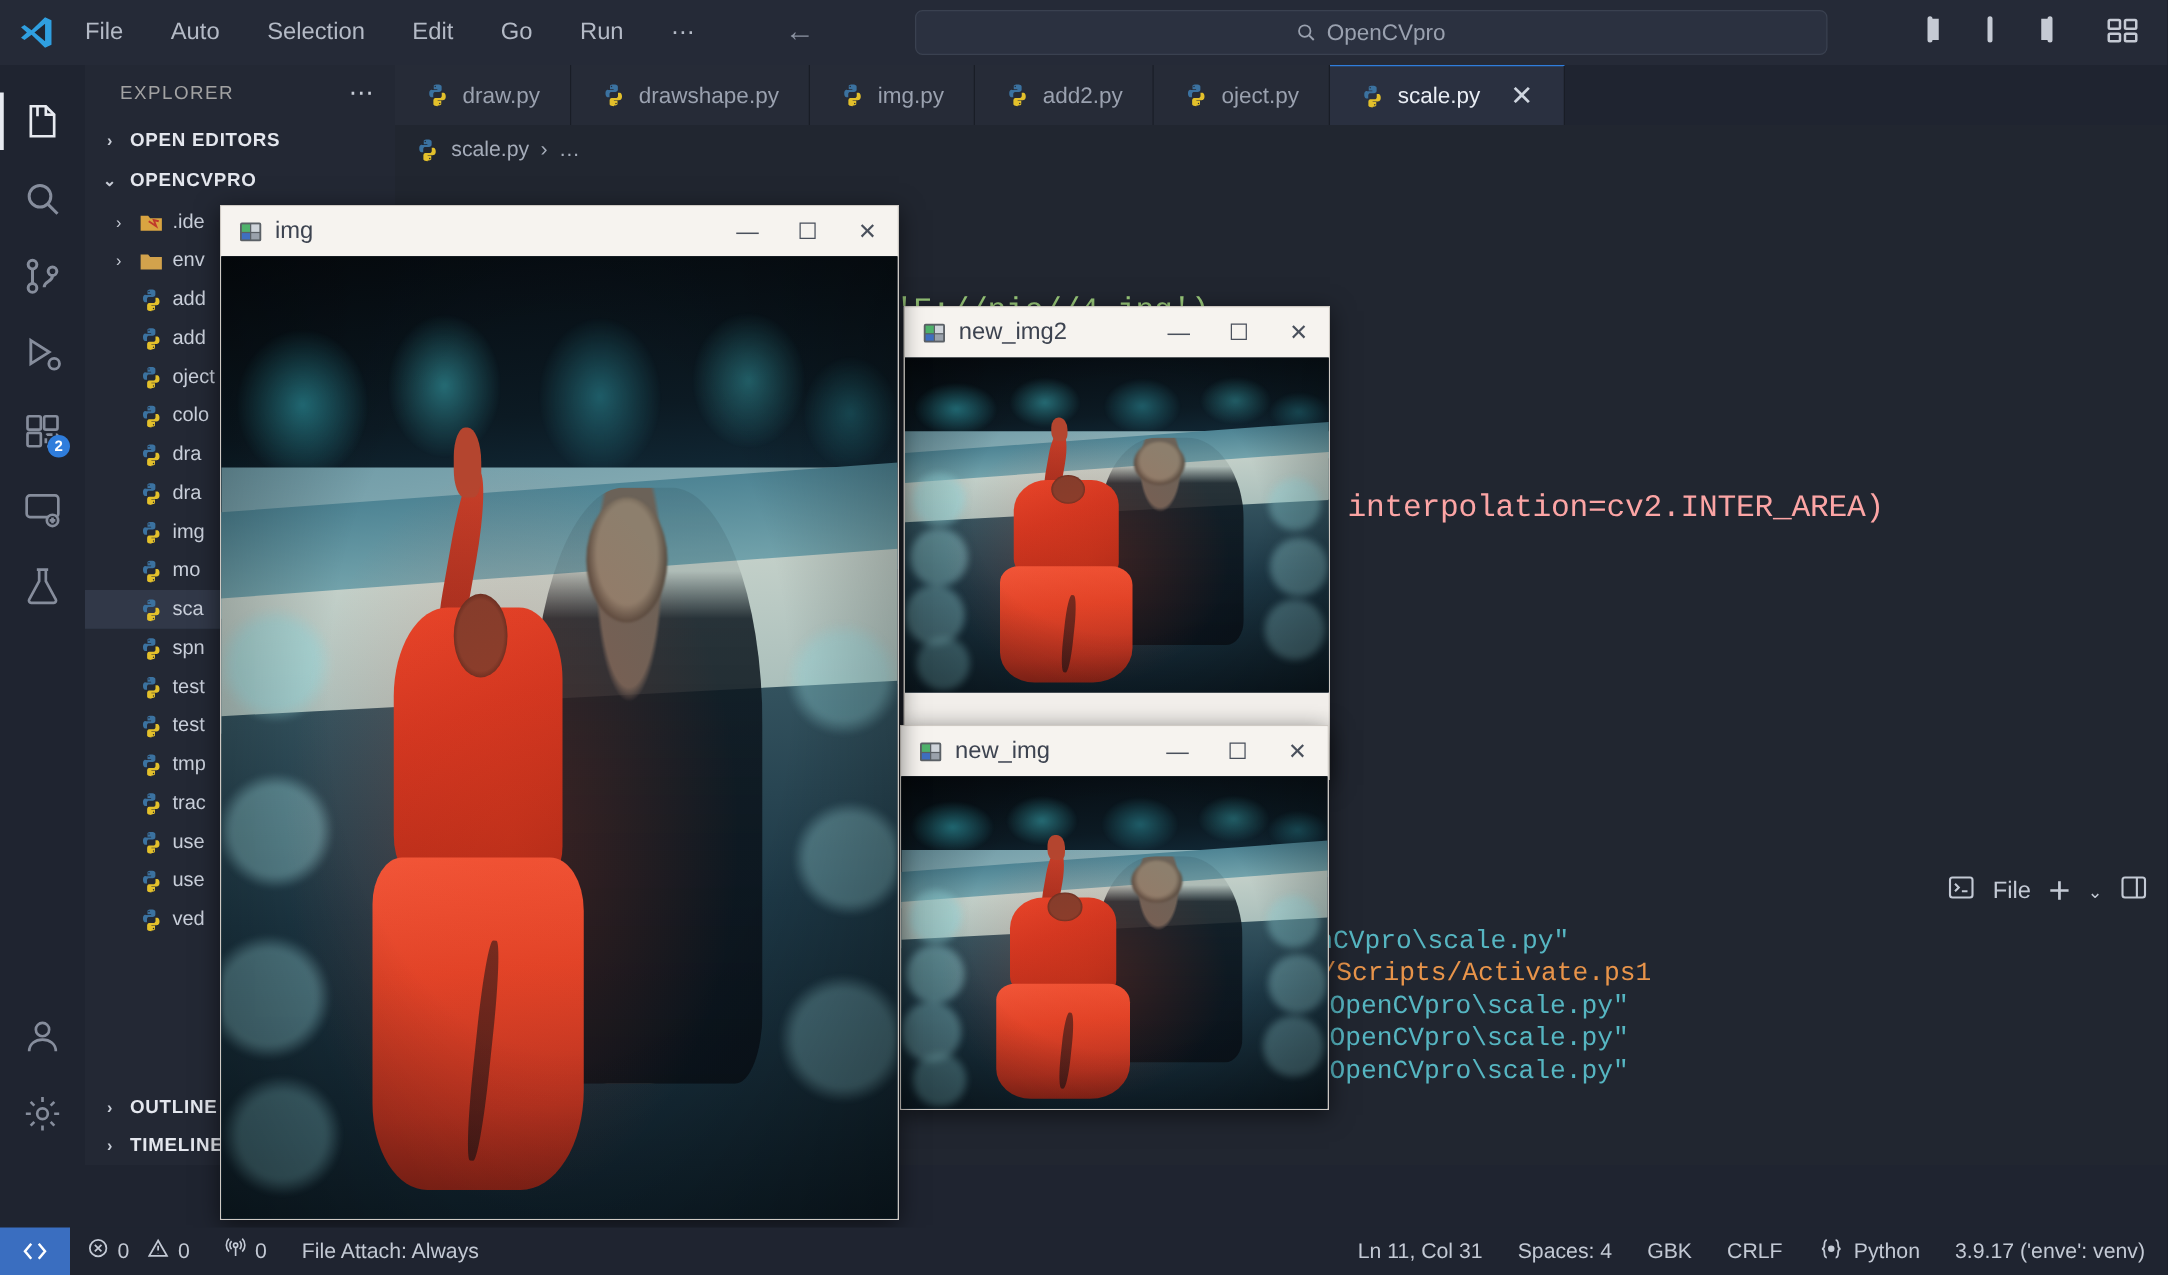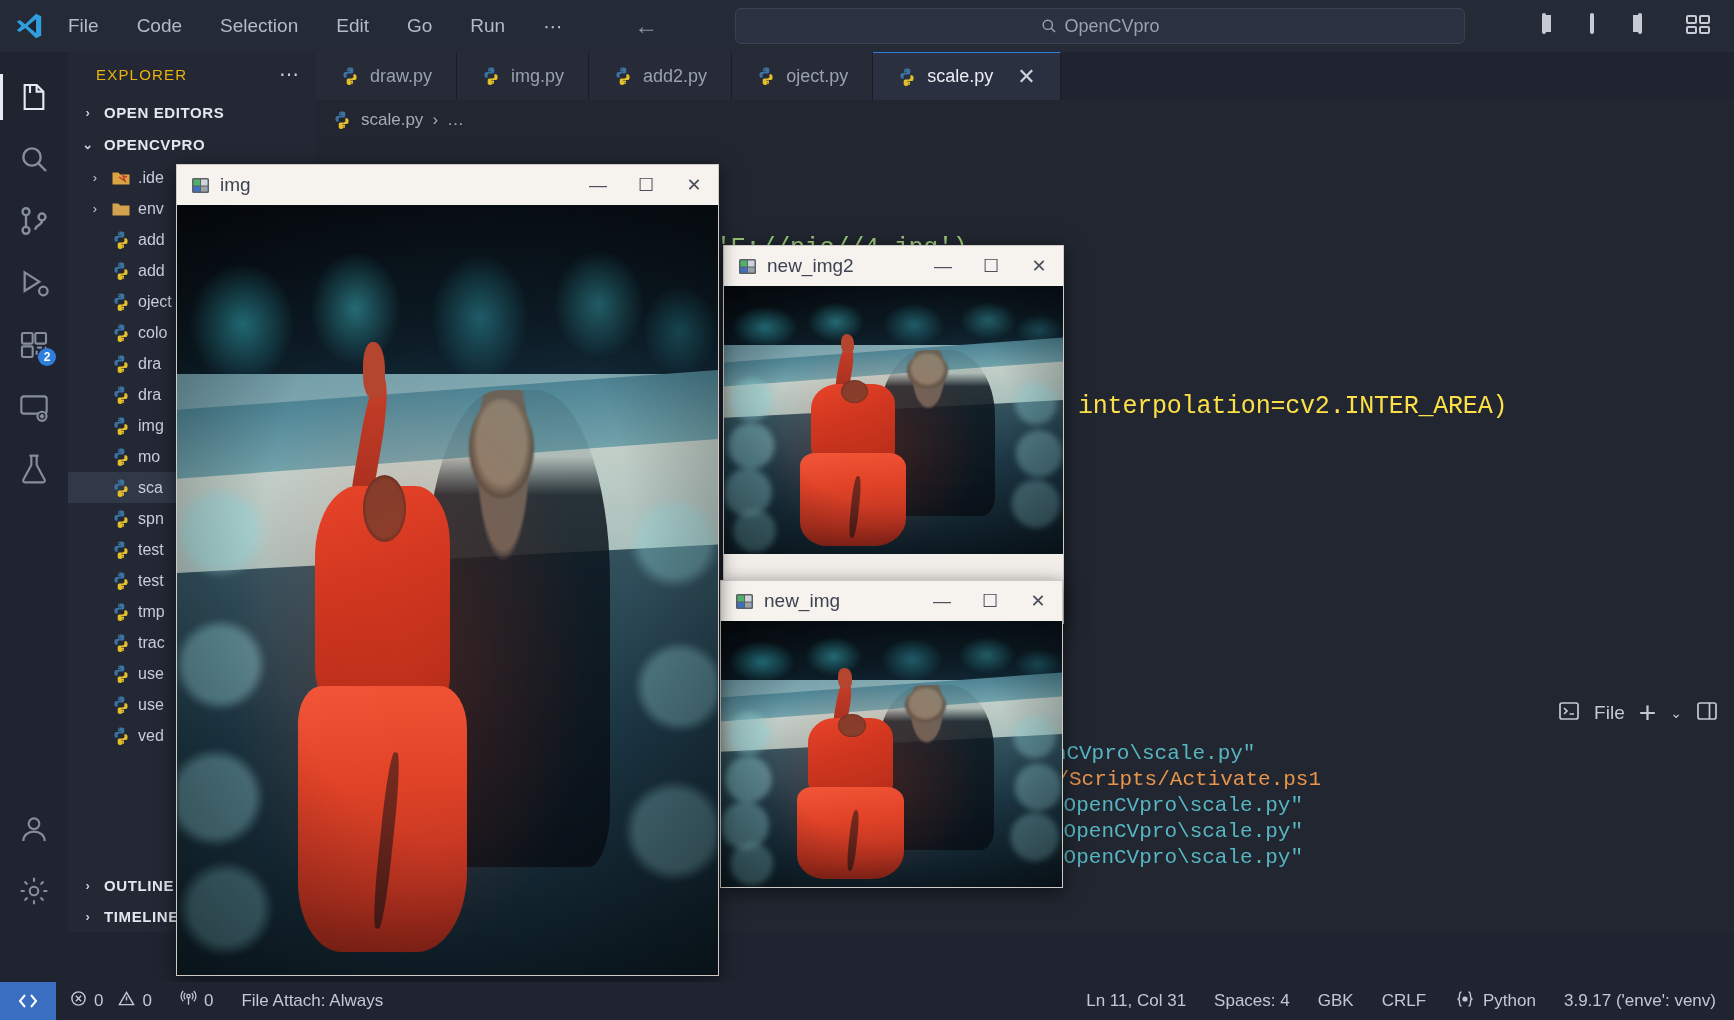--- a/index.html
+++ b/index.html
@@ -42,21 +42,21 @@
   .actitem svg { width:32px; height:32px; }
   .badge { position:absolute; right:12px; bottom:10px; background:#2f7ddc; color:#fff;
     font-size:12px; min-width:18px; height:18px; border-radius:9px; display:flex;
     align-items:center; justify-content:center; padding:0 4px; font-weight:bold; }
   .actbottom { margin-top:auto; padding-bottom:10px; }
 
   
   .sidebar { position:absolute; top:52px; left:68px; width:248px; height:880px; background:#232834; }
   .sb-header { height:44px; display:flex; align-items:center; justify-content:space-between;
     padding:0 16px 0 28px; }
-  .sb-title { color:#eab308; font-size:15px; letter-spacing:1.2px; }
+  .sb-title { color:#a3a3a3; font-size:15px; letter-spacing:1.2px; }
   .sb-dots { color:#c7ccd6; font-size:20px; letter-spacing:1px; }
   .sb-section { height:32px; display:flex; align-items:center; gap:8px; padding-left:12px;
     color:#e4e7ee; font-size:15px; font-weight:bold; letter-spacing:.6px; }
   .chev { width:16px; text-align:center; font-size:13px; color:#c7ccd6; display:inline-block; }
   .tree { padding-top:2px; }
   .trow { height:31px; display:flex; align-items:center; gap:7px; padding-left:18px; color:#c9cfda; font-size:16px; white-space:nowrap; }
   .trow.sel { background:#313848; }
   .trow .chev { width:18px; }
   .ficon { width:20px; height:20px; flex:none; }
   .sb-footer { position:absolute; bottom:0; left:0; right:0; }
@@ -73,21 +73,21 @@
   .pytab-icon { width:20px; height:20px; flex:none; }
 
   .breadcrumb { height:40px; display:flex; align-items:center; gap:9px; padding-left:16px;
     color:#a5acb9; font-size:17px; background:#212630; }
 
   .codearea { position:absolute; top:88px; left:0; right:0; bottom:0; background:#212630;
     font-family:"Liberation Mono", monospace; }
   .gutter-num { position:absolute; color:#737b8b; font-size:20px; }
   .codeline { position:absolute; font-size:25px; white-space:pre; letter-spacing:-0.2px; }
   .c-str { color:#9ccc7c; }
-  .c-param { color:#fde047;text-align:center; }
+  .c-param { color:#fca5a5;text-align:center; }
 
   .cellbar { position:absolute; right:16px; top:556px; display:flex; align-items:center;
     gap:14px; color:#c3c9d4; font-size:19px; font-family:"Liberation Sans",sans-serif;}
   .cellbar .plus { font-size:30px; }
   .cellbar .caret { font-size:14px; }
 
   .termline { position:absolute; font-family:"Liberation Mono", monospace; font-size:21px;
     white-space:pre; }
   .t-cyan { color:#56b6c2; }
   .t-orange { color:#e8944a; }
@@ -178,21 +178,21 @@
 
   <div class="titlebar">
     <div class="vsicon">
       <svg viewBox="0 0 32 32">
           <path d="M23.5 3 12 14 6 9.5 3 11.5l5 4.5-5 4.5L6 22.5 12 18l11.5 11L29 26.5v-21L23.5 3z" fill="#2f9fe0"></path>
           <path d="M23.5 8.5v15L14.5 16z" fill="#1f2430"></path>
         </svg>
     </div>
     <div class="menus">
       <span class="menu">File</span>
-      <span class="menu">Code</span>
+      <span class="menu">Auto</span>
       <span class="menu">Selection</span>
       <span class="menu">Edit</span>
       <span class="menu">Go</span>
       <span class="menu">Run</span>
       <span class="menu">⋯</span>
     </div>
     <div class="navarrows">
       <span>←</span>
     </div>
     <div class="searchwrap">
@@ -470,20 +470,27 @@
   </div>
 
   <div class="editorarea">
     <div class="tabbar">
       <div class="tab">
         <span class="pytab-icon"><svg viewBox="0 0 20 20">
               <path d="M9.8 1.6c-3 0-2.8 1.3-2.8 1.3v2.5h2.9v.5H5.6S3.4 5.6 3.4 8.7s1.9 3 1.9 3h1.3V9.4s-.1-1.9 1.8-1.9h3.1s1.8 0 1.8-1.7V3.3s.3-1.7-3.5-1.7zM8.2 2.6c.3 0 .6.3.6.6s-.3.6-.6.6-.6-.3-.6-.6.2-.6.6-.6z" fill="#3b72a0"></path>
               <path d="M10.2 18.4c3 0 2.8-1.3 2.8-1.3v-2.5h-2.9v-.5h4.3s2.2.2 2.2-2.9-1.9-3-1.9-3h-1.3v2.3s.1 1.9-1.8 1.9H8.5s-1.8 0-1.8 1.7v3.1s-.3 1.7 3.5 1.7zm1.6-1c-.3 0-.6-.3-.6-.6s.3-.6.6-.6.6.3.6.6-.2.6-.6.6z" fill="#e3c02b"></path>
             </svg></span>
         <span>draw.py</span>
+      </div>
+      <div class="tab">
+        <span class="pytab-icon"><svg viewBox="0 0 20 20">
+              <path d="M9.8 1.6c-3 0-2.8 1.3-2.8 1.3v2.5h2.9v.5H5.6S3.4 5.6 3.4 8.7s1.9 3 1.9 3h1.3V9.4s-.1-1.9 1.8-1.9h3.1s1.8 0 1.8-1.7V3.3s.3-1.7-3.5-1.7zM8.2 2.6c.3 0 .6.3.6.6s-.3.6-.6.6-.6-.3-.6-.6.2-.6.6-.6z" fill="#3b72a0"></path>
+              <path d="M10.2 18.4c3 0 2.8-1.3 2.8-1.3v-2.5h-2.9v-.5h4.3s2.2.2 2.2-2.9-1.9-3-1.9-3h-1.3v2.3s.1 1.9-1.8 1.9H8.5s-1.8 0-1.8 1.7v3.1s-.3 1.7 3.5 1.7zm1.6-1c-.3 0-.6-.3-.6-.6s.3-.6.6-.6.6.3.6.6-.2.6-.6.6z" fill="#e3c02b"></path>
+            </svg></span>
+        <span>drawshape.py</span>
       </div>
       <div class="tab">
         <span class="pytab-icon"><svg viewBox="0 0 20 20">
               <path d="M9.8 1.6c-3 0-2.8 1.3-2.8 1.3v2.5h2.9v.5H5.6S3.4 5.6 3.4 8.7s1.9 3 1.9 3h1.3V9.4s-.1-1.9 1.8-1.9h3.1s1.8 0 1.8-1.7V3.3s.3-1.7-3.5-1.7zM8.2 2.6c.3 0 .6.3.6.6s-.3.6-.6.6-.6-.3-.6-.6.2-.6.6-.6z" fill="#3b72a0"></path>
               <path d="M10.2 18.4c3 0 2.8-1.3 2.8-1.3v-2.5h-2.9v-.5h4.3s2.2.2 2.2-2.9-1.9-3-1.9-3h-1.3v2.3s.1 1.9-1.8 1.9H8.5s-1.8 0-1.8 1.7v3.1s-.3 1.7 3.5 1.7zm1.6-1c-.3 0-.6-.3-.6-.6s.3-.6.6-.6.6.3.6.6-.2.6-.6.6z" fill="#e3c02b"></path>
             </svg></span>
         <span>img.py</span>
       </div>
       <div class="tab">
         <span class="pytab-icon"><svg viewBox="0 0 20 20">

